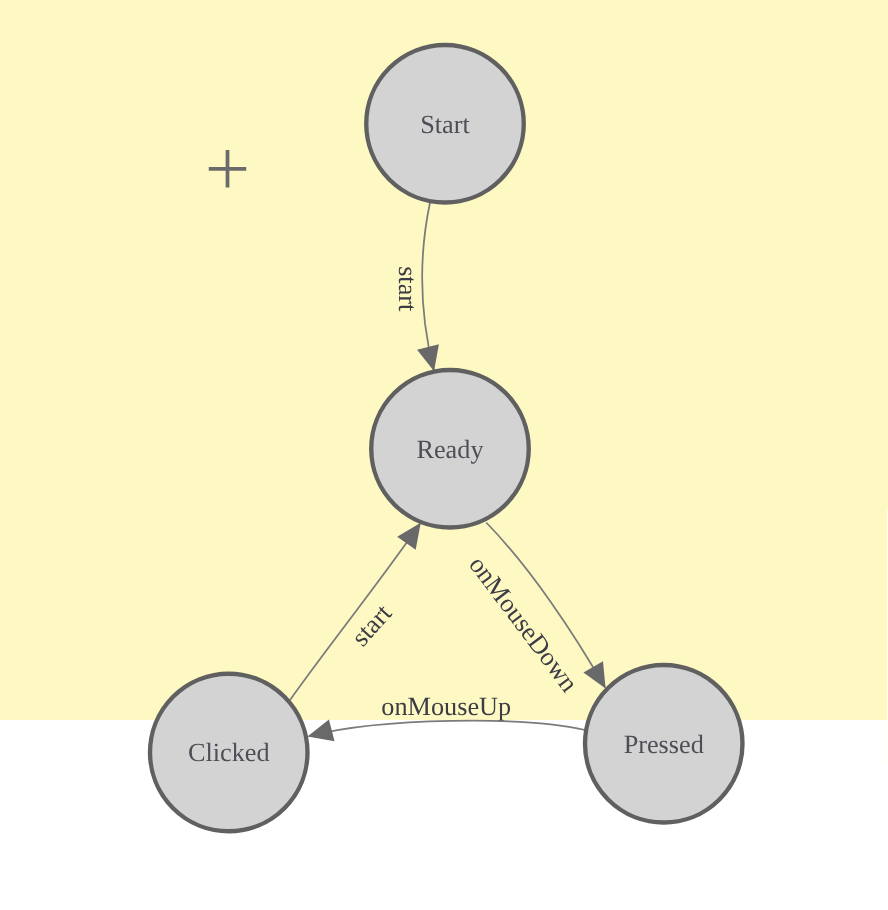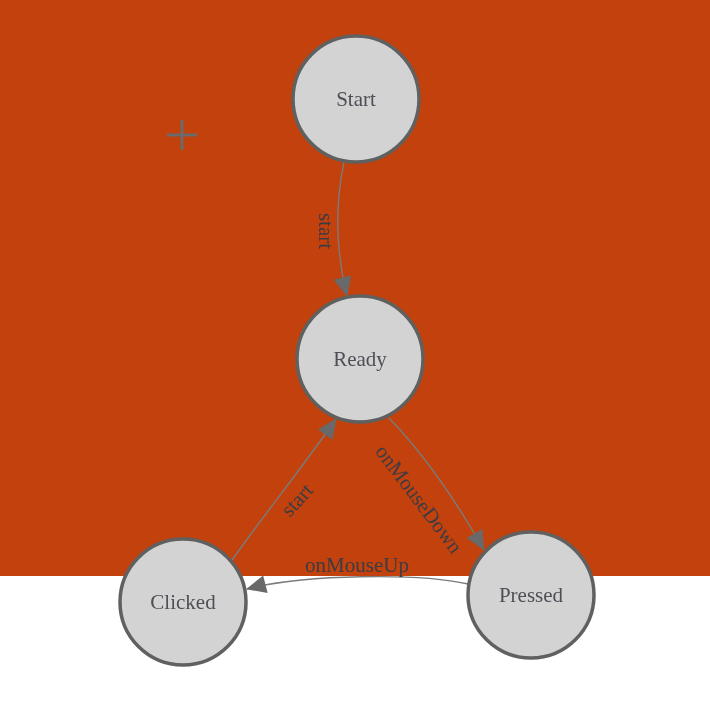--- a/index.html
+++ b/index.html
@@ -8,21 +8,21 @@
     background: #ffffff;
     width: 710px;
     height: 728px;
     overflow: hidden;
     font-family: "Liberation Serif", "DejaVu Serif", serif;
   }
   .canvas-wrap {
     position: relative;
     width: 710px;
     height: 576px;
-    background: #c2410c;
+    background: #fef9c3;
   }
   svg { display: block; }
   text {
     font-family: "Liberation Serif", "DejaVu Serif", serif;
     user-select: none;
   }
 </style>
 </head>
 <body>
 

